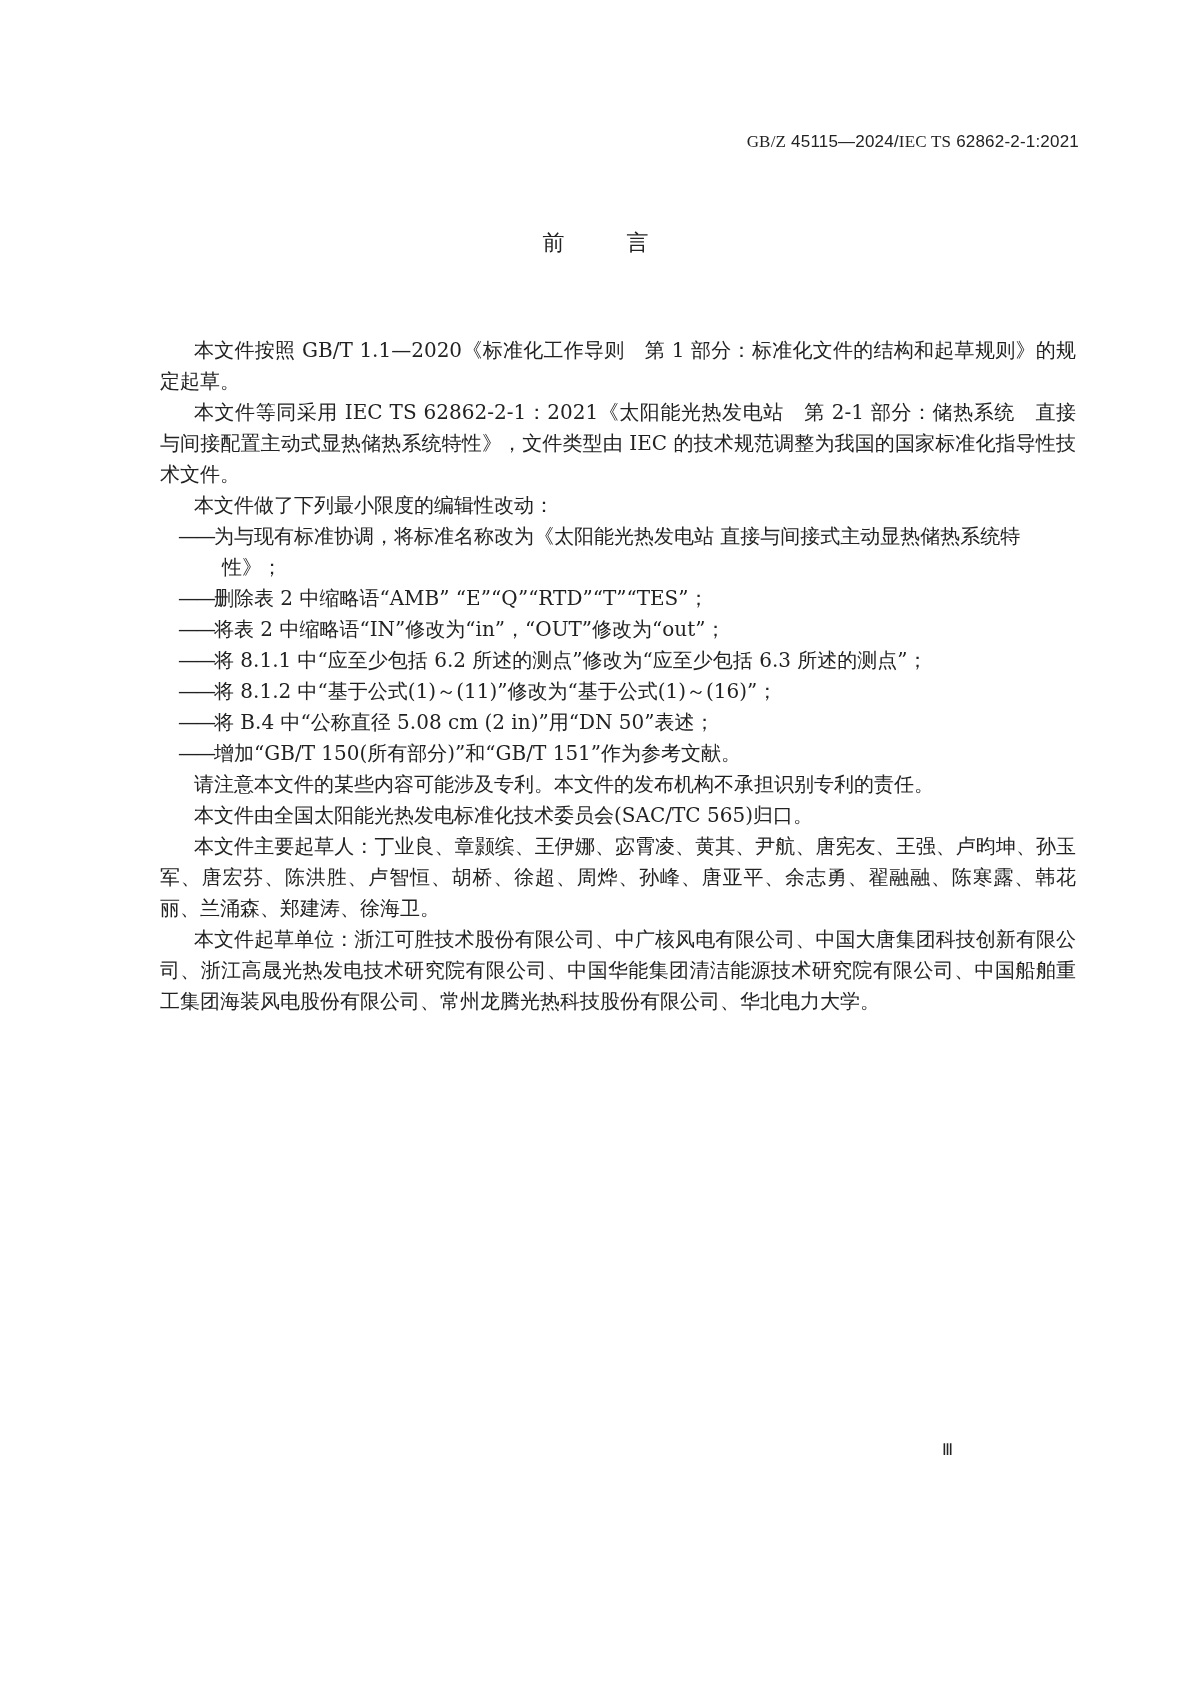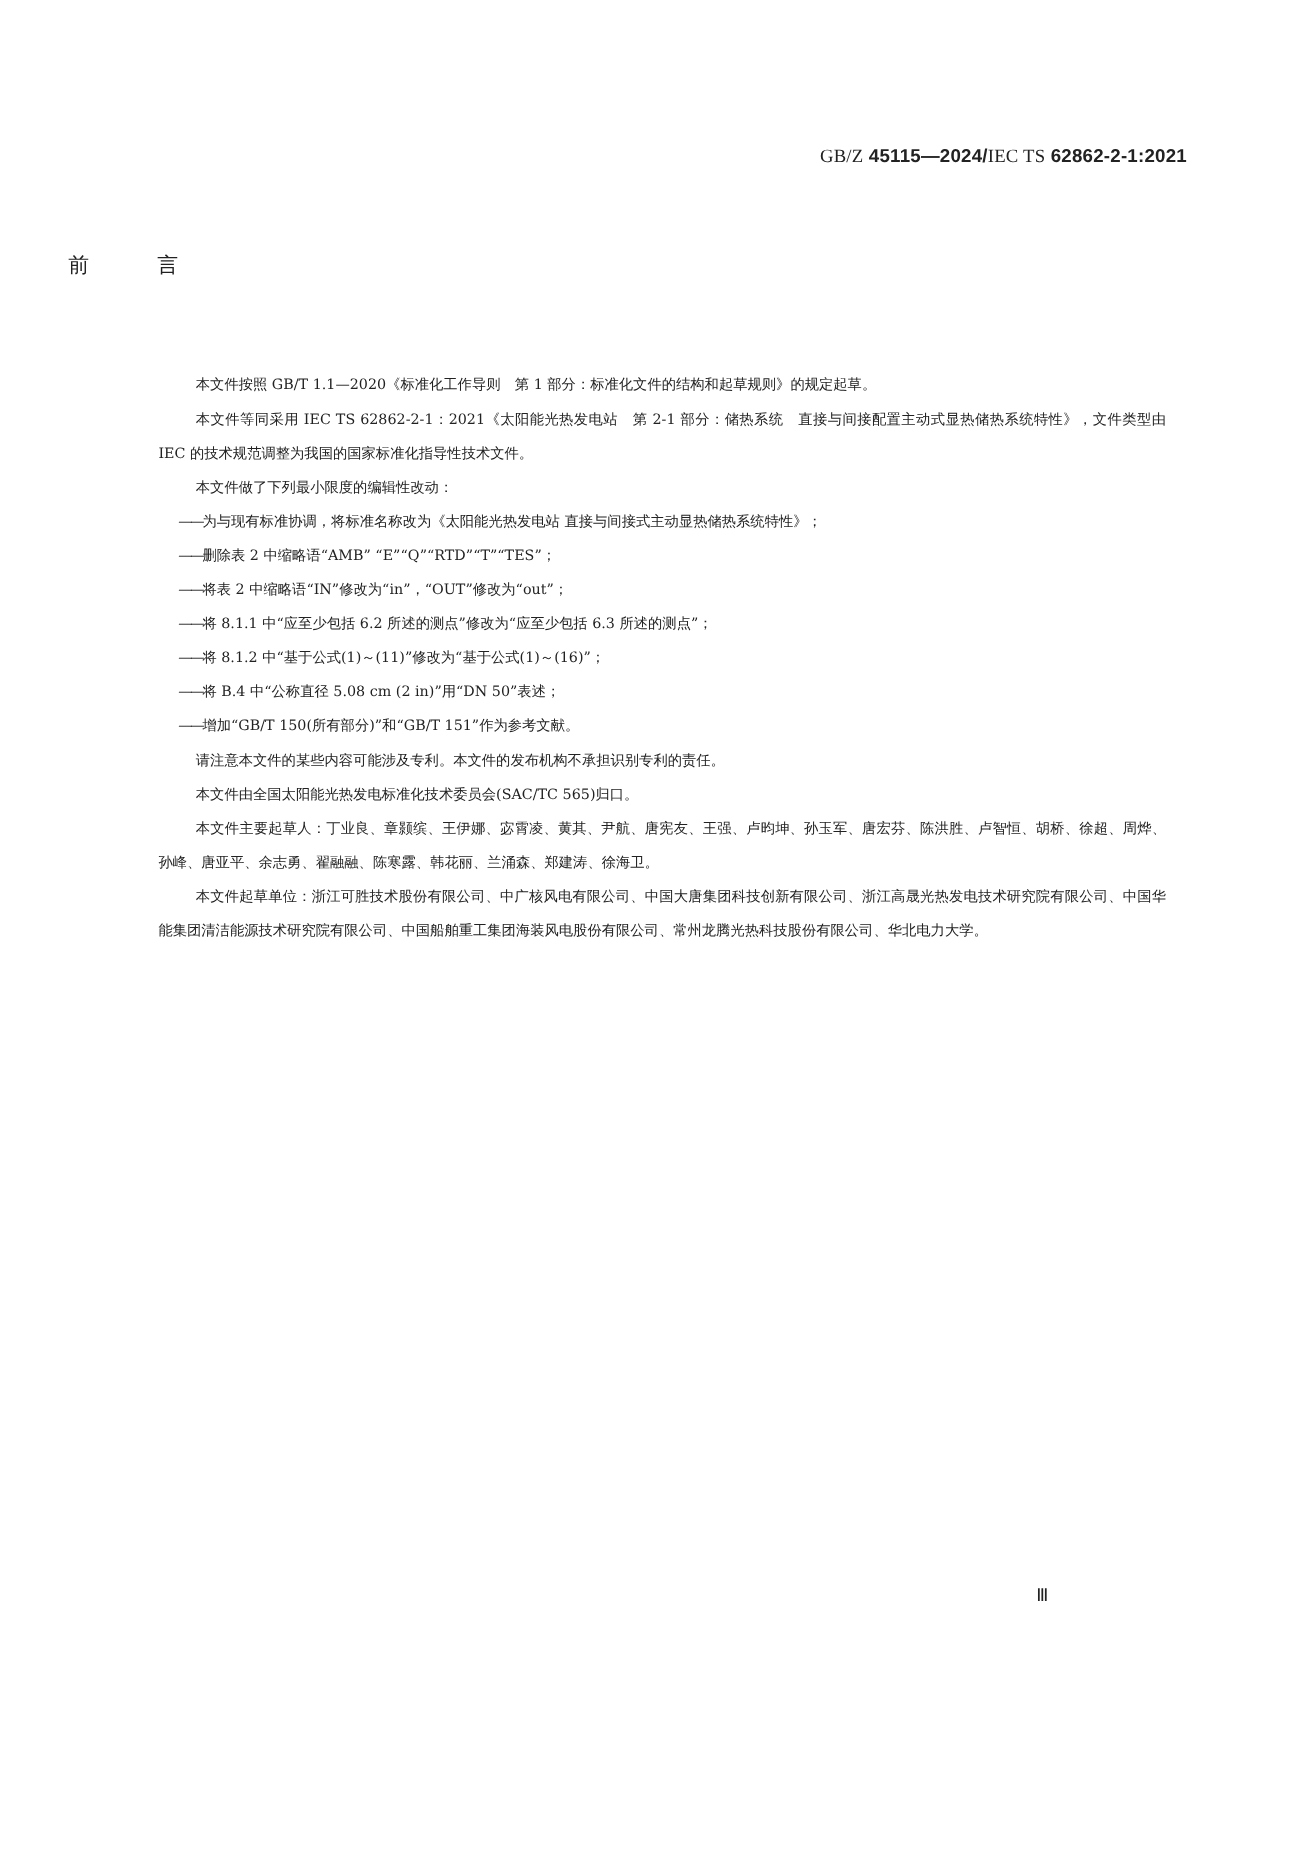--- a/index.html
+++ b/index.html
@@ -1,26 +1,26 @@
 <!DOCTYPE html>
 <html><head>
   <meta charset="utf-8">
   <style>
     html, body { margin: 0; padding: 0; background: #ffffff; }
     body { width: 1191px; height: 1684px; position: relative; overflow: hidden;
            font-family: "DejaVu Serif", "Liberation Serif", serif; color: #222; }
     .header-code { position: absolute; top: 132px; right: 112px; font-size: 17px;
                    font-family: "Liberation Serif", serif; letter-spacing: 0.2px; }
     .header-code b { font-weight: normal; }
-    .header-code .light { font-family: "Liberation Sans", sans-serif; font-weight: bold; }
-    .title { position: absolute; top: 228px; left: 0; width: 1191px; text-align: left;
-             font-size: 19px; font-family: "DejaVu Sans", sans-serif; letter-spacing: 62px;
+    .header-code .light { font-family: "Liberation Sans", sans-serif; font-weight: normal; }
+    .title { position: absolute; top: 228px; left: 0; width: 1191px; text-align: center;
+             font-size: 22px; font-family: "DejaVu Sans", sans-serif; letter-spacing: 62px;
              text-indent: 62px; color: #222; }
-    .content { position: absolute; top: 335px; left: 144px; width: 916px;
-               font-size: 13px; line-height: 31px; }
+    .content { position: absolute; top: 335px; left: 160px; width: 916px;
+               font-size: 20px; line-height: 31px; }
     .para { margin: 0; text-indent: 34px; text-align: justify; }
     .item { margin: 0; padding-left: 62px; text-indent: -44px; margin-left: 0; }
     .item .dash { letter-spacing: -2px; }
     .page-num { position: absolute; top: 1440px; left: 942px; font-size: 16px;
                 font-family: "Liberation Serif", serif; }
   </style>
 </head>
 <body>
 
 <div class="header-code">

